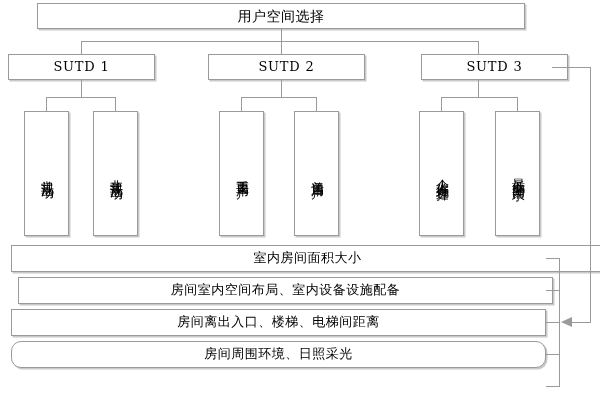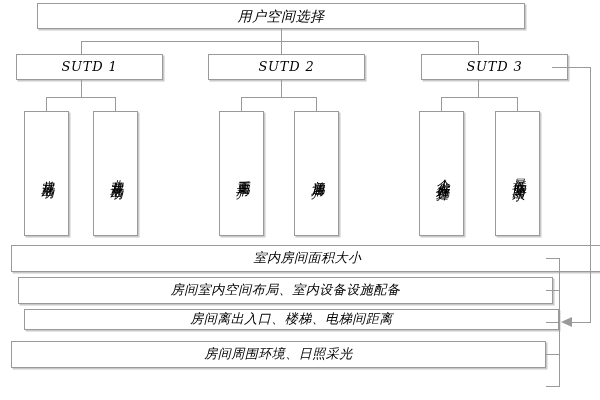--- a/index.html
+++ b/index.html
@@ -8,21 +8,20 @@
     padding: 0;
     background: #ffffff;
   }
   #canvas {
     position: relative;
     width: 600px;
     height: 400px;
     background: #ffffff;
     font-family: "DejaVu Sans", "Liberation Sans", sans-serif;
     overflow: hidden;
-    font-style: italic;
   }
   
   .box {
     position: absolute;
     box-sizing: border-box;
     border: 1px solid #9a9a9a;
     background: #ffffff;
     color: #000000;
     display: flex;
     align-items: center;
@@ -90,21 +89,21 @@
   </div>
 
   <div class="ln v" style="left:281px; top:29px; height:13px;"></div>
 
   <div class="ln h" style="left:81px; top:41px; width:398px;"></div>
 
   <div class="ln v" style="left:81px; top:41px; height:13px;"></div>
   <div class="ln v" style="left:281px; top:41px; height:13px;"></div>
   <div class="ln v" style="left:478px; top:41px; height:13px;"></div>
 
-  <div class="box shadow sutd" style="left:16px; top:54px; width:147px; height:26px;">
+  <div class="box shadow sutd" style="left:8px; top:54px; width:147px; height:26px;">
     <span>SUTD 1</span>
   </div>
   <div class="box shadow sutd" style="left:208px; top:54px; width:157px; height:26px;">
     <span>SUTD 2</span>
   </div>
   <div class="box shadow sutd" style="left:405px; top:54px; width:147px; height:26px;margin-left:16px;">
     <span>SUTD 3</span>
   </div>
 
   <div class="ln v" style="left:81px; top:80px; height:17px;"></div>
@@ -140,24 +139,24 @@
   <div class="box shadow leaf" style="left:495px; top:111px; width:45px; height:125px;">
     <span class="vtext">最低空间需求</span>
   </div>
 
   <div class="box shadow bar" style="left:11px; top:245px; width:593px; height:27px;">
     <span>室内房间面积大小</span>
   </div>
   <div class="box shadow bar" style="left:18px; top:277px; width:535px; height:27px;">
     <span>房间室内空间布局、室内设备设施配备</span>
   </div>
-  <div class="box shadow bar" style="left:24px; top:309px; width:535px; height:21px;">
+  <div class="box shadow bar" style="left:11px; top:309px; width:535px; height:27px;">
     <span>房间离出入口、楼梯、电梯间距离</span>
   </div>
-  <div class="box shadow bar" style="left:11px; top:341px; width:535px; height:27px;">
+  <div class="box shadow bar" style="left:11px; top:341px; width:535px; height:27px;border-radius:10px;">
     <span>房间周围环境、日照采光</span>
   </div>
 
   <div class="ln h" style="left:546px; top:258px; width:14px;"></div>
   <div class="ln h" style="left:546px; top:290px; width:14px;"></div>
   <div class="ln h" style="left:546px; top:322px; width:14px;"></div>
   <div class="ln h" style="left:546px; top:354px; width:14px;"></div>
   <div class="ln h" style="left:546px; top:386px; width:14px;"></div>
   <div class="ln v" style="left:559px; top:258px; height:129px;"></div>
 

